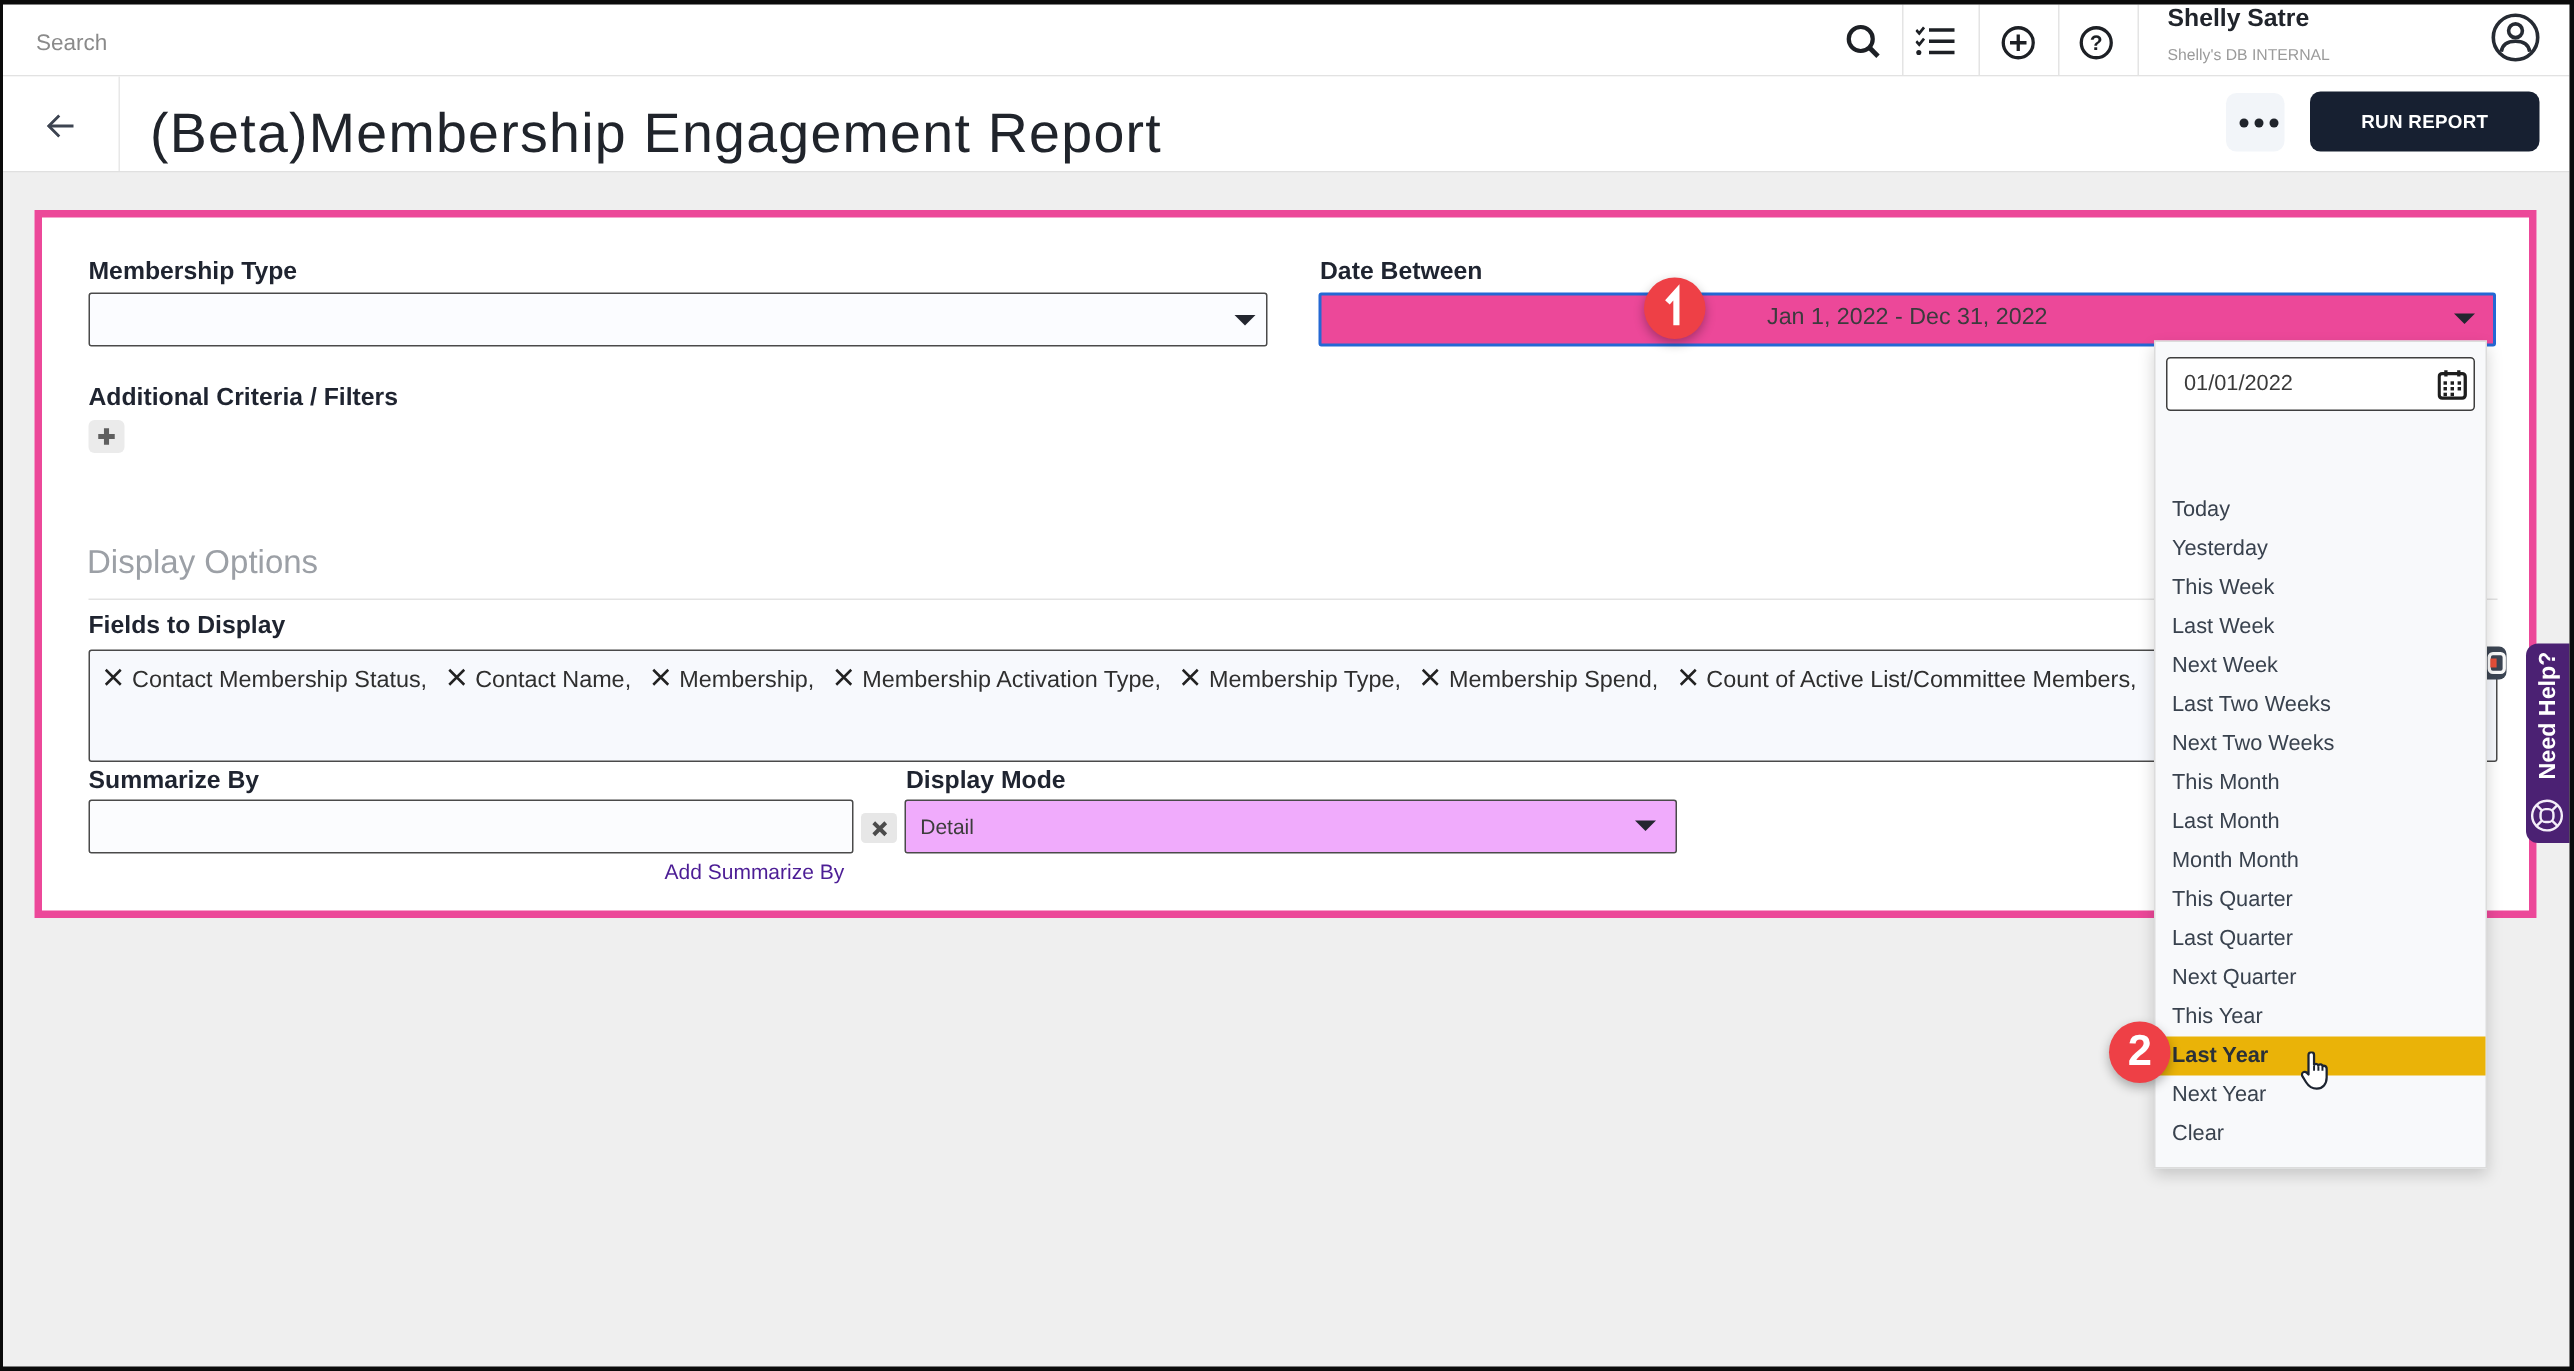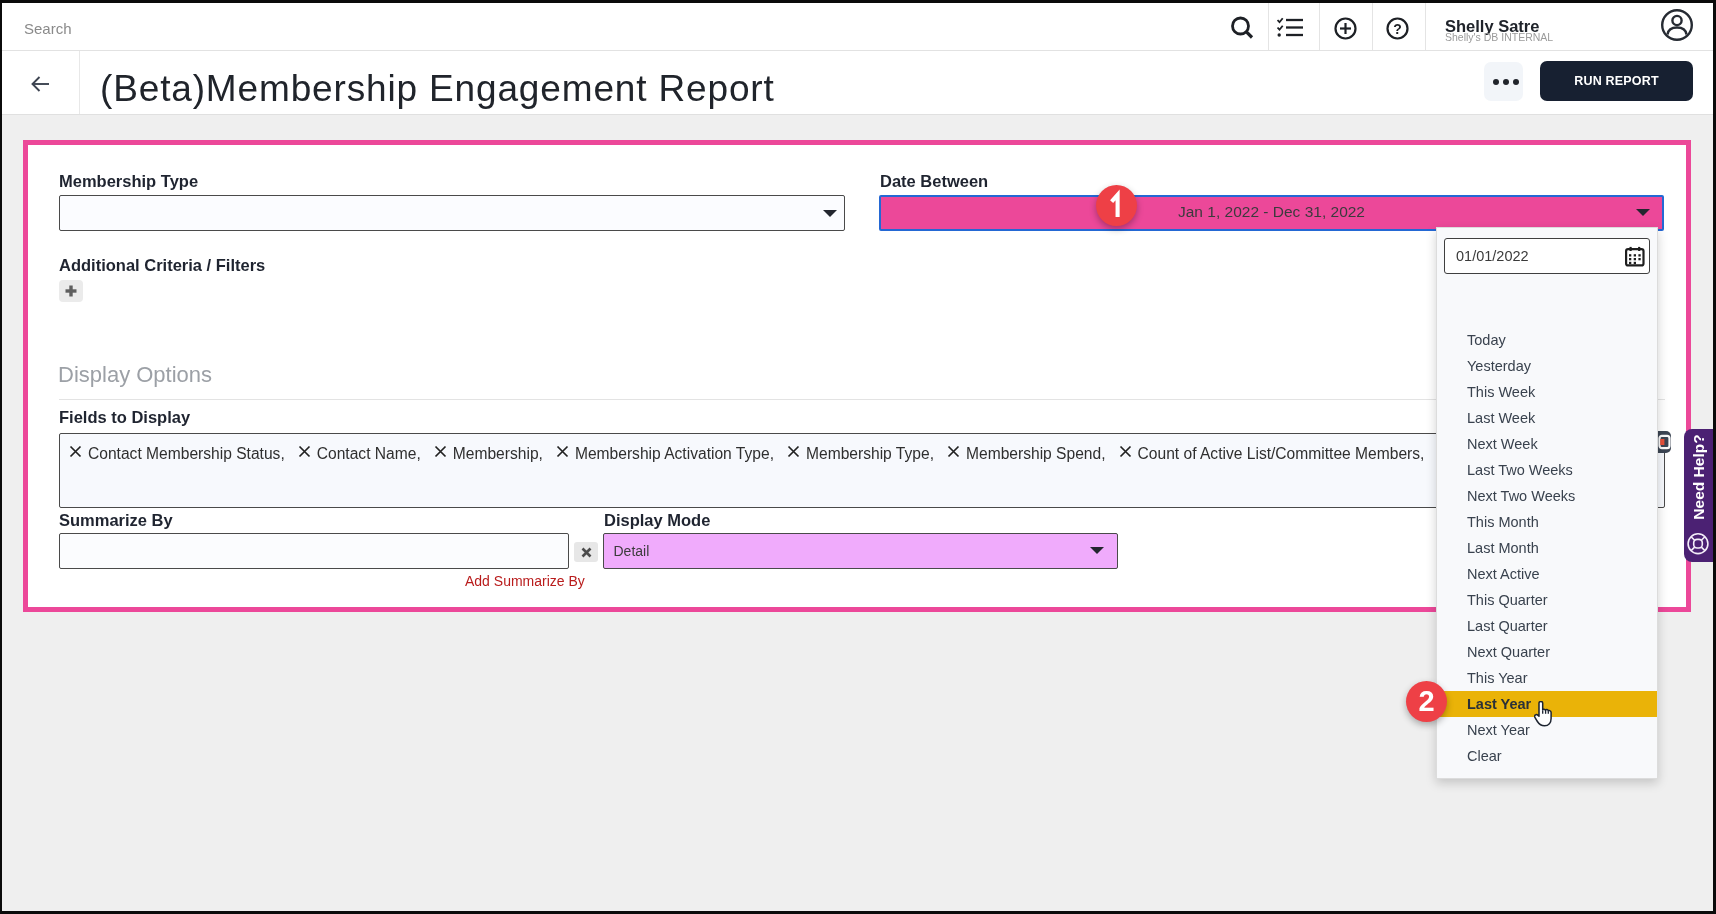--- a/index.html
+++ b/index.html
@@ -10,21 +10,21 @@
 
 .frame-t { left:0; top:0; width:1716px; height:3px; background:#0b0b0b; z-index:50; }
 .frame-l { left:0; top:0; width:2px; height:914px; background:#0b0b0b; z-index:50; }
 .frame-r { left:1713px; top:0; width:3px; height:914px; background:#0b0b0b; z-index:50; }
 .frame-b { left:0; top:911px; width:1716px; height:3px; background:#0b0b0b; z-index:50; }
 
 
 .topbar { left:2px; top:3px; width:1711px; height:48px; background:#fff; border-bottom:1px solid #e2e2e2; }
 .search-ph { left:22px; top:17px; font-size:15px; color:#8a8a8a; }
 .tsep { top:0px; width:1px; height:47px; background:#e4e4e4; }
-.uname { left:1443px; top:14px; font-size:16.5px; line-height:19px; font-weight:700; color:#20242b; }
+.uname { left:1443px; top:0; font-size:16.5px; line-height:19px; font-weight:700; color:#20242b; }
 .udb { left:1443px; top:28px; font-size:10.5px; line-height:12px; color:#9b9b9b; }
 
 
 .header { left:2px; top:51px; width:1711px; height:64px; background:#fff; border-bottom:1px solid #e0e0e0; }
 .backcol { left:0px; top:0px; width:78px; height:63px; border-right:1px solid #e8e8e8; }
 .title { left:98px; top:19px; font-size:37px; letter-spacing:0.85px; color:#20242b; line-height:38px; white-space:nowrap; }
 .morebtn { left:1482px; top:11px; width:39px; height:39px; background:#f2f5f9; border-radius:7px; }
 .dot { top:16.5px; width:6px; height:6px; border-radius:50%; background:#20242b; }
 .runbtn { left:1538px; top:10px; width:153px; height:40px; background:#172031; border-radius:7px; color:#fff; font-size:12.5px; font-weight:700; text-align:center; line-height:40px; letter-spacing:0.2px; }
 
@@ -43,34 +43,34 @@
 .dispopts { left:30px; top:217px; font-size:22px; color:#9ca0a6; }
 .hr1 { left:31px; top:254px; width:1606px; height:1px; background:#e3e3e3; }
 .ftd-lbl { left:31px; top:263px; }
 .fieldsbox { left:31px; top:288px; width:1606px; height:75px; background:#f7f9fd; border:1px solid #4a4a4a; border-radius:2px; font-size:15.6px; color:#2f2f2f; padding:3.5px 9px 0; }
 .tagrow { display:flex; align-items:center; height:33px; }
 .tag { display:flex; align-items:flex-start; margin-right:13px; white-space:nowrap; }
 .tag svg { margin-right:6px; }
 .sb-lbl { left:31px; top:366px; }
 .sb-input { left:31px; top:388px; width:510px; height:36px; background:#fbfcfe; border:1px solid #4a4a4a; border-radius:2px; }
 .xbtn { left:546px; top:396.5px; width:24px; height:20px; background:#e7e7e7; border-radius:3px; }
-.addlink { left:437px; top:428px; font-size:14px; color:#b91c1c; }
+.addlink { left:415px; top:428px; font-size:14px; color:#4c1d95; }
 .dm-lbl { left:576px; top:366px; }
 .dm-sel { left:575px; top:388px; width:515px; height:36px; background:#f0abfc; font-size:14px; color:#3c3c3c; }
 .dm-sel span { position:absolute; left:9.5px; top:8.5px; }
 
 
 .mysticon { left:1650px; top:431px; width:21px; height:22px; background:#3c4553; border-radius:5px; z-index:4; }
 
 
 .dd { left:1436px; top:227px; width:222px; height:552px; background:#f8f9fb; border:1px solid #dcdcdc; box-shadow:0 4px 10px rgba(0,0,0,0.18); z-index:5; }
 .dd-input { left:7px; width:206px; height:36px; background:#fff; border:1.5px solid #3f3f3f; border-radius:3px; font-size:14.5px; color:#3a3a3a; }
 .dd-input span { position:absolute; left:11px; top:9px; }
 .dd-list { position:absolute; left:0; top:99px; width:220px; }
-.dd-item { height:26px; line-height:26px; padding-left:30px; font-size:14.5px; color:#39424e; }
+.dd-item { height:26px; line-height:26px; padding-left:11px; font-size:14.5px; color:#39424e; }
 .dd-item.hl { background:#eab308; font-weight:700; color:#2a3038; }
 
 
 .badge { width:41px; height:41px; border-radius:50%; background:#ee4046; color:#fff; font-size:29px; font-weight:600; text-align:center; line-height:41px; z-index:10; box-shadow:0 3px 7px rgba(0,0,0,0.3); }
 .b1 { left:1096px; top:185px; }
 .b2 { left:1406px; top:681px; }
 
 
 .help { left:1684px; top:429px; width:29px; height:133px; background:#4b2173; border-radius:8px 0 0 8px; z-index:20; }
 .helptext { left:1699px; top:477px; color:#fff; font-size:15.5px; font-weight:700; white-space:nowrap; transform:translate(-50%,-50%) rotate(-90deg); z-index:21; }
@@ -219,21 +219,21 @@
   <div class="dd-list">
     <div class="dd-item">Today</div>
     <div class="dd-item">Yesterday</div>
     <div class="dd-item">This Week</div>
     <div class="dd-item">Last Week</div>
     <div class="dd-item">Next Week</div>
     <div class="dd-item">Last Two Weeks</div>
     <div class="dd-item">Next Two Weeks</div>
     <div class="dd-item">This Month</div>
     <div class="dd-item">Last Month</div>
-    <div class="dd-item">Next Active</div>
+    <div class="dd-item">Month Month</div>
     <div class="dd-item">This Quarter</div>
     <div class="dd-item">Last Quarter</div>
     <div class="dd-item">Next Quarter</div>
     <div class="dd-item">This Year</div>
     <div class="dd-item hl">Last Year</div>
     <div class="dd-item">Next Year</div>
     <div class="dd-item">Clear</div>
   </div>
 </div>
 

